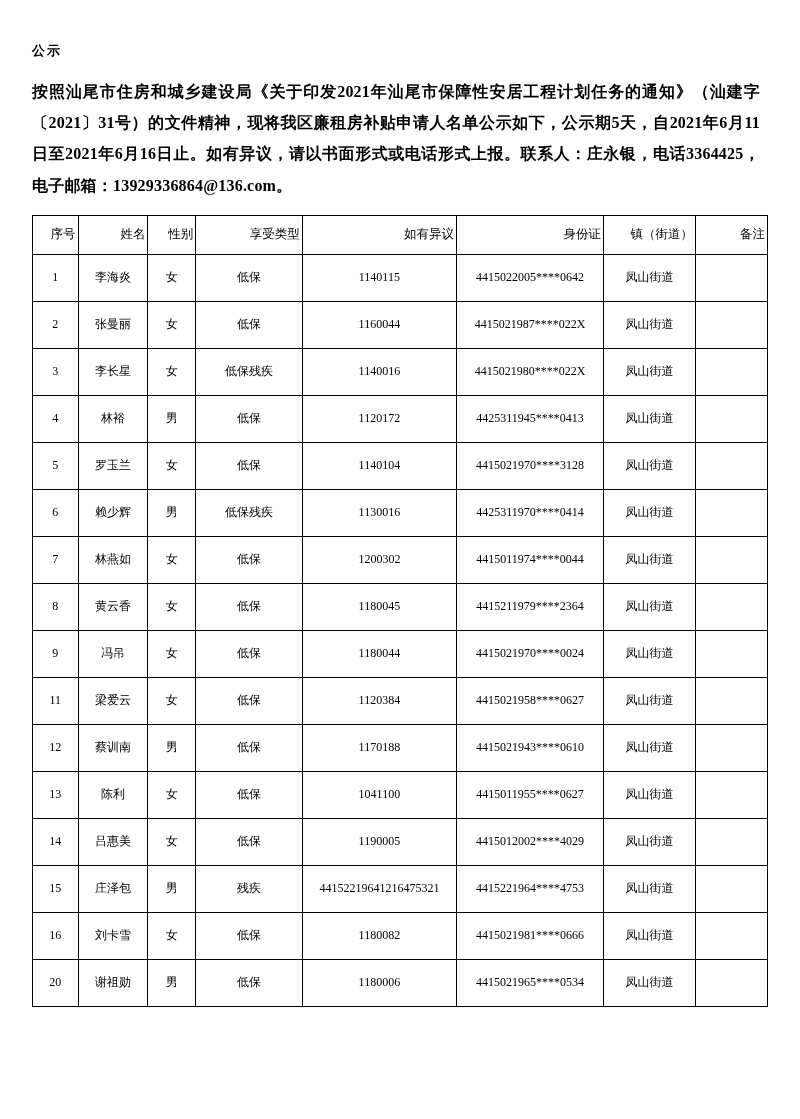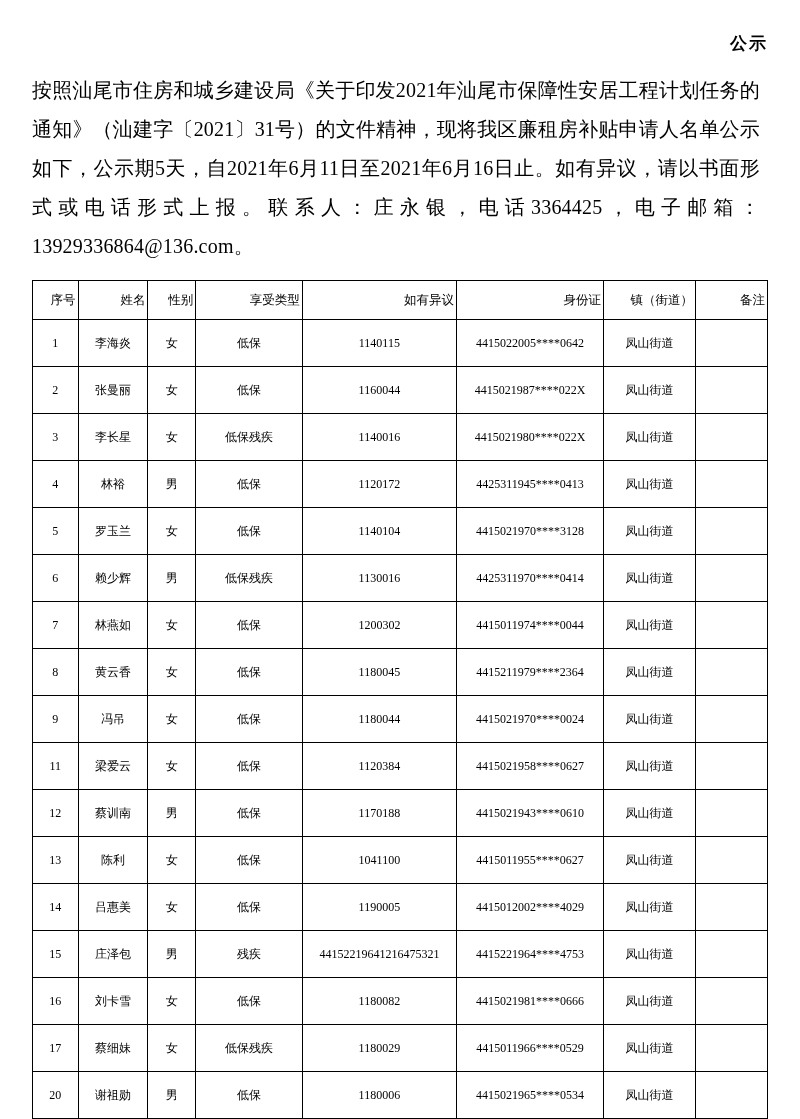--- a/index.html
+++ b/index.html
@@ -14,34 +14,35 @@
     color: #000000;
   }
   .page {
     width: 800px;
     min-height: 1119px;
     box-sizing: border-box;
     padding: 26px 32px 10px 32px;
     background: #ffffff;
   }
   .doc-title {
-    text-align: right;
-    font-size: 17px;
+    text-align: left;
+    font-size: 13px;
     font-weight: bold;
     letter-spacing: 2px;
-    margin: 6px 0 16px 0;
+    margin: 16px 0 16px 0;
     font-family: "Liberation Sans", "DejaVu Sans", sans-serif;
   }
   .doc-body {
-    font-size: 20px;
+    font-size: 16px;
     line-height: 1.95;
     text-align: justify;
     text-justify: inter-ideograph;
     margin: 0 8px 14px 0;
     letter-spacing: 0.2px;
+    font-weight: bold;
   }
   table.reg {
     border-collapse: collapse;
     width: 100%;
     table-layout: fixed;
   }
   table.reg th, table.reg td {
     border: 1px solid #000000;
     text-align: center;
     vertical-align: middle;
@@ -244,30 +245,20 @@
           <td>16</td>
           <td>刘卡雪</td>
           <td>女</td>
           <td>低保</td>
           <td>1180082</td>
           <td>4415021981****0666</td>
           <td>凤山街道</td>
           <td></td>
         </tr>
         <tr>
-          <td>17</td>
-          <td>蔡细妹</td>
-          <td>女</td>
-          <td>低保残疾</td>
-          <td>1180029</td>
-          <td>4415011966****0529</td>
-          <td>凤山街道</td>
-          <td></td>
-        </tr>
-        <tr>
           <td>20</td>
           <td>谢祖勋</td>
           <td>男</td>
           <td>低保</td>
           <td>1180006</td>
           <td>4415021965****0534</td>
           <td>凤山街道</td>
           <td></td>
         </tr>
       </tbody>

